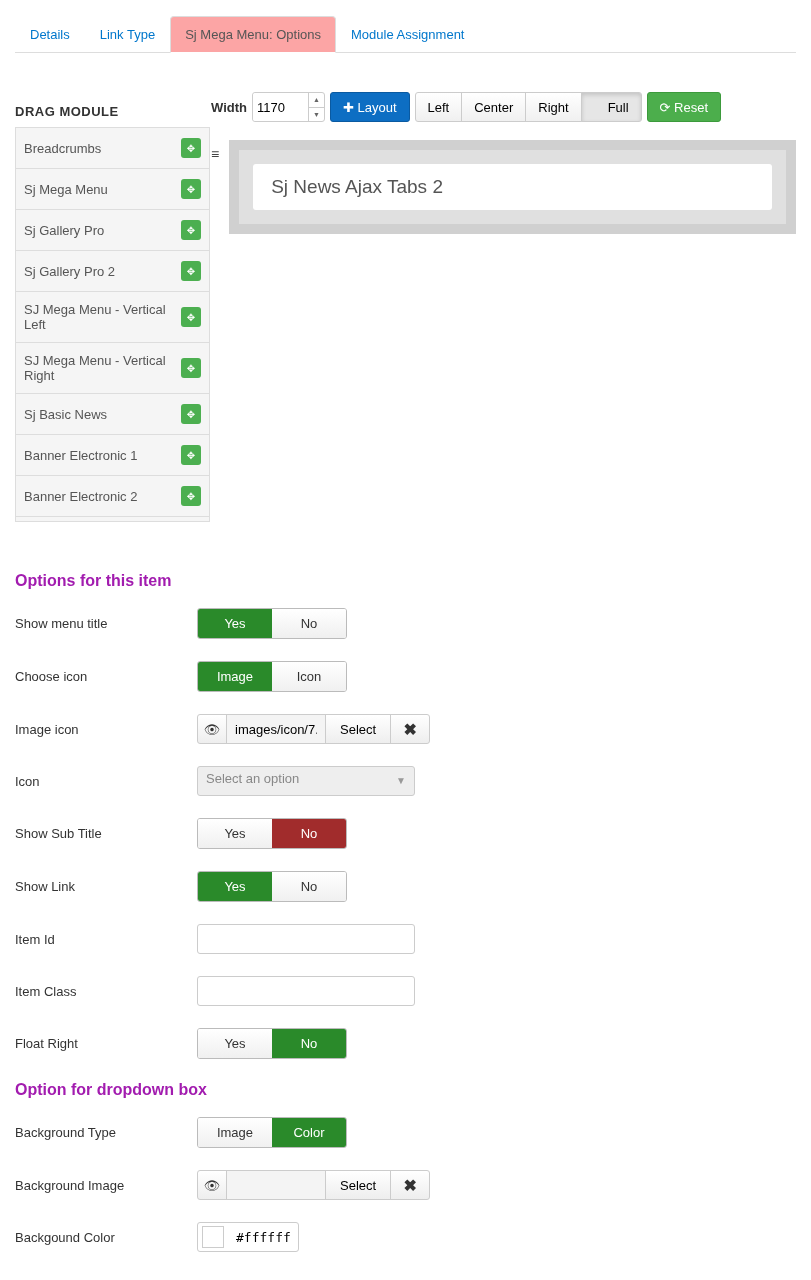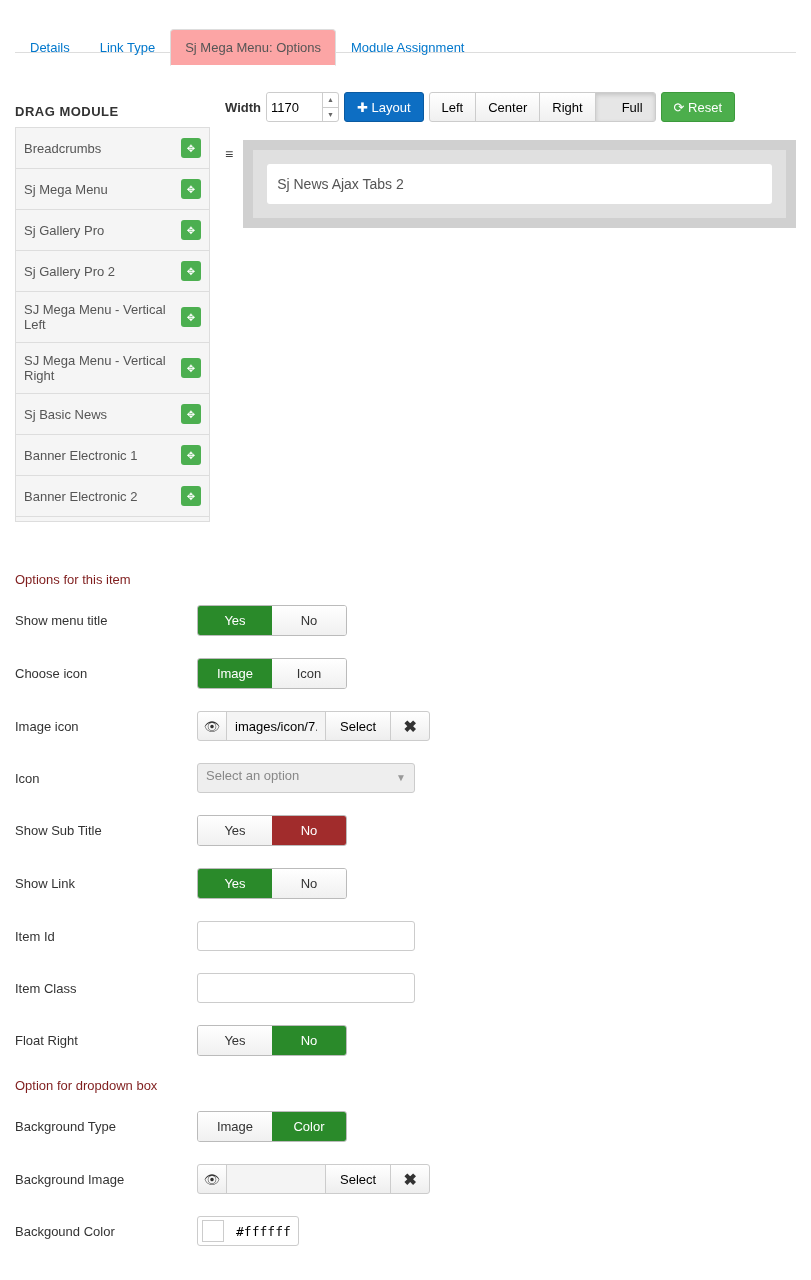--- a/index.html
+++ b/index.html
@@ -3,45 +3,45 @@
 <meta charset="utf-8">
 <style>
   * { box-sizing: border-box; margin: 0; padding: 0; }
   body { font-family: -apple-system, "Helvetica Neue", Arial, sans-serif; font-size: 13px; color: #333; background: #fff; }
   .container { padding: 15px; max-width: 820px; }
   .top-row { display: flex; gap: 15px; align-items: center; margin-bottom: 18px; }
   .lbl { font-size: 13px; color: #333; white-space: nowrap; }
   .input-lg { flex: 1; height: 40px; padding: 8px 12px; font-size: 16px; border: 1px solid #ccc; border-radius: 3px; }
   .input-sm { height: 34px; padding: 6px 10px; font-size: 14px; border: 1px solid #ccc; border-radius: 3px; width: 95px; }
   .tabs { display: flex; border-bottom: 1px solid #ddd; margin-bottom: 15px; }
-  .tab { padding: 10px 14px; color: #0077cc; cursor: pointer; font-size: 13px; border: 1px solid transparent; border-bottom: none; position: relative; top: 14px; }
+  .tab { padding: 10px 14px; color: #0077cc; cursor: pointer; font-size: 13px; border: 1px solid transparent; border-bottom: none; position: relative; top: 1px; }
   .tab.active { color: #555; border-color: #ddd; border-bottom: 1px solid #fff; border-radius: 4px 4px 0 0; background: #fca5a5; }
-  .layout-area { display: flex; gap: 15px; margin-top: 39px; }
+  .layout-area { display: flex; gap: 1px; margin-top: 39px; }
   .drag-col { width: 195px; }
   .drag-title { font-weight: bold; font-size: 13px; margin: 12px 0 8px; letter-spacing: 0.5px; }
   .drag-list { border: 1px solid #ddd; height: 395px; overflow-y: scroll; }
   .drag-item { display: flex; justify-content: space-between; align-items: center; padding: 10px 8px; border-bottom: 1px solid #ddd; background: #f5f5f5; font-size: 13px; color: #555; }
   .drag-icon { width: 20px; height: 20px; background: #4caf50; border-radius: 3px; display: flex; align-items: center; justify-content: center; color: #fff; font-size: 10px; flex-shrink: 0; }
   .right-side { flex: 1; }
   .ctrl-row { display: flex; gap: 5px; align-items: center; margin-bottom: 18px; justify-content: flex-start; }
   .width-input { width: 55px; height: 30px; border: 1px solid #ccc; border-radius: 3px; padding: 4px; font-size: 13px; }
   .btn { height: 30px; padding: 0 12px; border: 1px solid #ccc; border-radius: 3px; font-size: 13px; cursor: pointer; background: linear-gradient(#fff,#f0f0f0); }
   .btn-primary { background: #0d6ec3; color: #fff; border-color: #0a5aa1; }
   .btn-success { background: #4cae4c; color: #fff; border-color: #3c9a3c; }
   .btn-group { display: flex; }
   .btn-group .btn { border-radius: 0; margin-left: -1px; }
   .btn-group .btn:first-child { border-radius: 3px 0 0 3px; margin-left: 0; }
   .btn-group .btn:last-child { border-radius: 0 3px 3px 0; padding-left: 26px; }
   .btn-group .btn.sel { background: #e6e6e6; box-shadow: inset 0 2px 4px rgba(0,0,0,.15); }
   .canvas-wrap { display: flex; align-items: flex-start; gap: 10px; }
   .handle-icon { font-size: 14px; color: #444; padding-top: 6px; }
   .canvas { background: #d0d0d0; padding: 10px; flex: 1; }
   .canvas-inner { background: #e0e0e0; padding: 14px; }
-  .canvas-mod { background: #fff; padding: 12px 10px; border-radius: 3px; font-size: 14px; color: #555; }
-  .section-title { color: #7f1d1d; font-weight: normal; font-size: 13px; margin: 50px 0 18px; }
+  .canvas-mod { background: #fff; padding: 12px 18px; border-radius: 3px; font-size: 19px; color: #555; }
+  .section-title { color: #a21caf; font-weight: bold; font-size: 16px; margin: 50px 0 18px; }
   .form-row { display: flex; align-items: center; margin-bottom: 22px; }
   .form-label { width: 182px; font-size: 13px; color: #333; }
   .toggle { display: flex; border: 1px solid #bbb; border-radius: 3px; overflow: hidden; width: 150px; align-items: center; }
   .toggle .opt { flex: 1; padding: 7px 0; text-align: center; font-size: 13px; cursor: pointer; background: linear-gradient(#fff,#f0f0f0); }
   .toggle .opt.green { background: #2a8a2a; color: #fff; }
   .toggle .opt.red { background: #a12c2c; color: #fff; }
   .input-group { display: flex; }
   .input-group > * { height: 30px; border: 1px solid #ccc; margin-left: -1px; }
   .input-group > *:first-child { margin-left: 0; border-radius: 3px 0 0 3px; }
   .input-group > *:last-child { border-radius: 0 3px 3px 0; }

